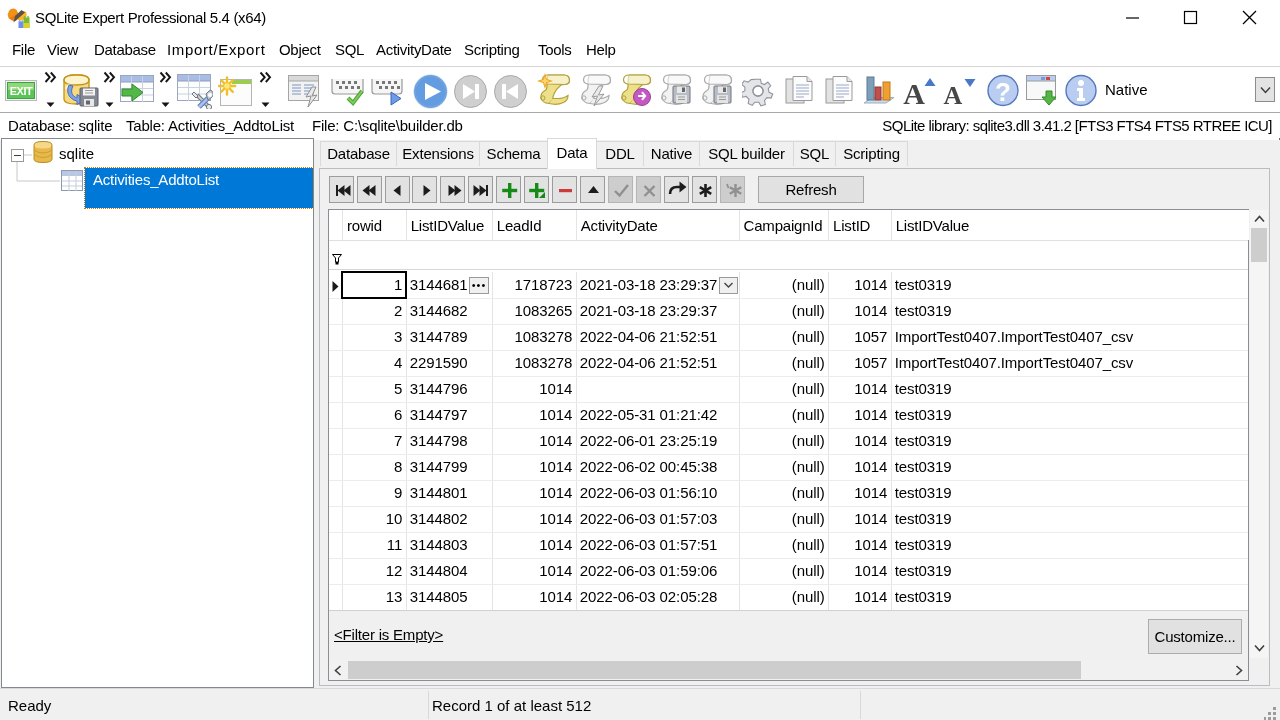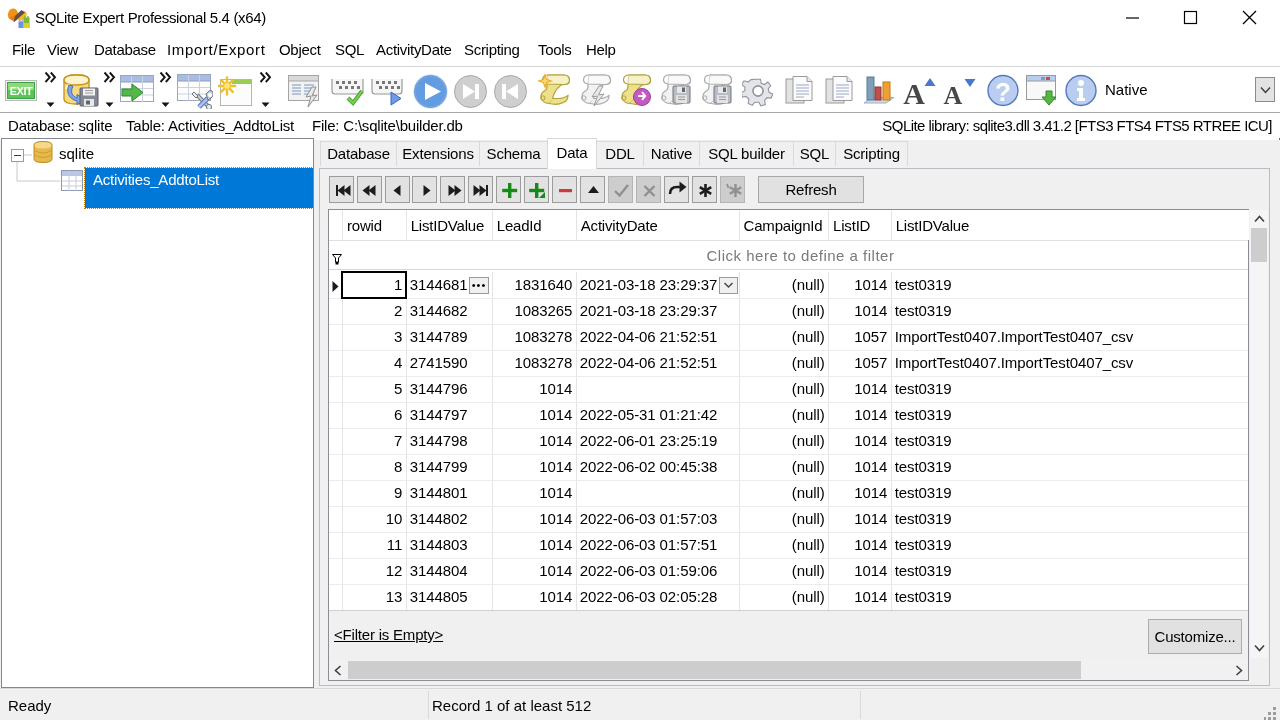--- a/index.html
+++ b/index.html
@@ -533,26 +533,25 @@
 <div class="gv" style="left:499.1px;top:0;height:30px"></div>
 <div class="gv" style="left:499.1px;top:62px;height:338px"></div>
 <div class="gv" style="left:561.7px;top:0;height:30px"></div>
 <div class="gv" style="left:561.7px;top:62px;height:338px"></div>
 <div class="gh" style="top:30px;background:#e0e0e0"></div>
 <div id="filter-row">
 <svg style="position:absolute;left:3px;top:14px" width="10" height="11" viewBox="0 0 10 11">
 <path d="M0.5 0.5 H9.5 L6.5 4 V8 H3.5 V4 Z" fill="#fff" stroke="#000"></path>
 <rect x="3.5" y="8" width="3" height="2.5" fill="#000"></rect>
 </svg>
-<span id="filter-text">Click here to define a filter</span>
 <div class="gh" style="top:29px;background:#d7d7d7"></div>
 </div>
 <div class="cell num" style="left:13px;top:62px;width:60.2px">1</div>
 <div class="cell" style="left:80.7px;top:62px;width:82.10000000000001px">3144681</div>
-<div class="cell num" style="left:162.8px;top:62px;width:80.5px">1831640</div>
+<div class="cell num" style="left:162.8px;top:62px;width:80.5px">1718723</div>
 <div class="cell" style="left:250.8px;top:62px;width:158.8px">2021-03-18 23:29:37</div>
 <div class="cell num" style="left:409.6px;top:62px;width:86.0px">(null)</div>
 <div class="cell num" style="left:499.1px;top:62px;width:59.1px">1014</div>
 <div class="cell" style="left:565.7px;top:62px;width:354.29999999999995px">test0319</div>
 <div class="gh" style="top:88px"></div>
 <div class="cell num" style="left:13px;top:88px;width:60.2px">2</div>
 <div class="cell" style="left:80.7px;top:88px;width:82.10000000000001px">3144682</div>
 <div class="cell num" style="left:162.8px;top:88px;width:80.5px">1083265</div>
 <div class="cell" style="left:250.8px;top:88px;width:158.8px">2021-03-18 23:29:37</div>
 <div class="cell num" style="left:409.6px;top:88px;width:86.0px">(null)</div>
@@ -561,21 +560,21 @@
 <div class="gh" style="top:114px"></div>
 <div class="cell num" style="left:13px;top:114px;width:60.2px">3</div>
 <div class="cell" style="left:80.7px;top:114px;width:82.10000000000001px">3144789</div>
 <div class="cell num" style="left:162.8px;top:114px;width:80.5px">1083278</div>
 <div class="cell" style="left:250.8px;top:114px;width:158.8px">2022-04-06 21:52:51</div>
 <div class="cell num" style="left:409.6px;top:114px;width:86.0px">(null)</div>
 <div class="cell num" style="left:499.1px;top:114px;width:59.1px">1057</div>
 <div class="cell" style="left:565.7px;top:114px;width:354.29999999999995px">ImportTest0407.ImportTest0407_csv</div>
 <div class="gh" style="top:140px"></div>
 <div class="cell num" style="left:13px;top:140px;width:60.2px">4</div>
-<div class="cell" style="left:80.7px;top:140px;width:82.10000000000001px">2741590</div>
+<div class="cell" style="left:80.7px;top:140px;width:82.10000000000001px">2291590</div>
 <div class="cell num" style="left:162.8px;top:140px;width:80.5px">1083278</div>
 <div class="cell" style="left:250.8px;top:140px;width:158.8px">2022-04-06 21:52:51</div>
 <div class="cell num" style="left:409.6px;top:140px;width:86.0px">(null)</div>
 <div class="cell num" style="left:499.1px;top:140px;width:59.1px">1057</div>
 <div class="cell" style="left:565.7px;top:140px;width:354.29999999999995px">ImportTest0407.ImportTest0407_csv</div>
 <div class="gh" style="top:166px"></div>
 <div class="cell num" style="left:13px;top:166px;width:60.2px">5</div>
 <div class="cell" style="left:80.7px;top:166px;width:82.10000000000001px">3144796</div>
 <div class="cell num" style="left:162.8px;top:166px;width:80.5px">1014</div>
 <div class="cell num" style="left:409.6px;top:166px;width:86.0px">(null)</div>
@@ -602,20 +601,21 @@
 <div class="cell" style="left:80.7px;top:244px;width:82.10000000000001px">3144799</div>
 <div class="cell num" style="left:162.8px;top:244px;width:80.5px">1014</div>
 <div class="cell" style="left:250.8px;top:244px;width:158.8px">2022-06-02 00:45:38</div>
 <div class="cell num" style="left:409.6px;top:244px;width:86.0px">(null)</div>
 <div class="cell num" style="left:499.1px;top:244px;width:59.1px">1014</div>
 <div class="cell" style="left:565.7px;top:244px;width:354.29999999999995px">test0319</div>
 <div class="gh" style="top:270px"></div>
 <div class="cell num" style="left:13px;top:270px;width:60.2px">9</div>
 <div class="cell" style="left:80.7px;top:270px;width:82.10000000000001px">3144801</div>
 <div class="cell num" style="left:162.8px;top:270px;width:80.5px">1014</div>
+<div class="cell" style="left:250.8px;top:270px;width:158.8px">2022-06-03 01:56:10</div>
 <div class="cell num" style="left:409.6px;top:270px;width:86.0px">(null)</div>
 <div class="cell num" style="left:499.1px;top:270px;width:59.1px">1014</div>
 <div class="cell" style="left:565.7px;top:270px;width:354.29999999999995px">test0319</div>
 <div class="gh" style="top:296px"></div>
 <div class="cell num" style="left:13px;top:296px;width:60.2px">10</div>
 <div class="cell" style="left:80.7px;top:296px;width:82.10000000000001px">3144802</div>
 <div class="cell num" style="left:162.8px;top:296px;width:80.5px">1014</div>
 <div class="cell" style="left:250.8px;top:296px;width:158.8px">2022-06-03 01:57:03</div>
 <div class="cell num" style="left:409.6px;top:296px;width:86.0px">(null)</div>
 <div class="cell num" style="left:499.1px;top:296px;width:59.1px">1014</div>

